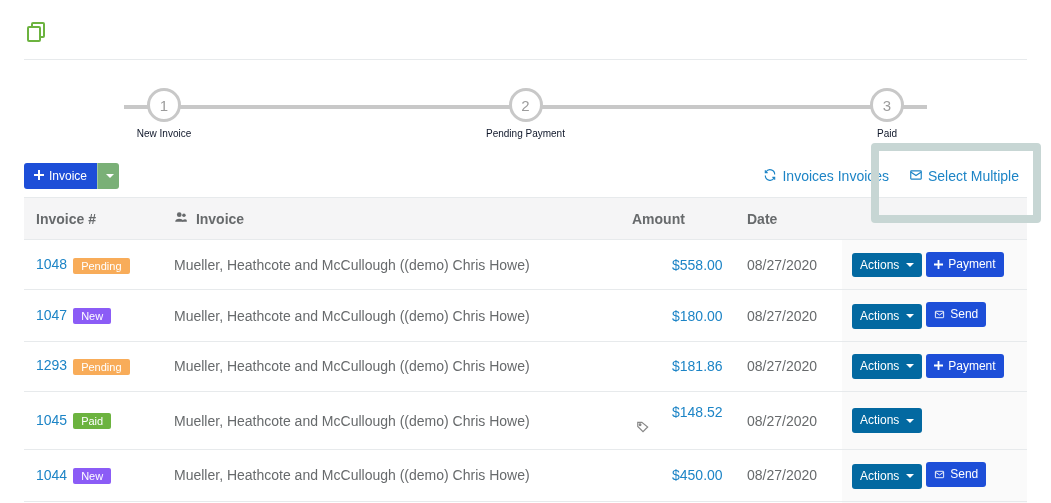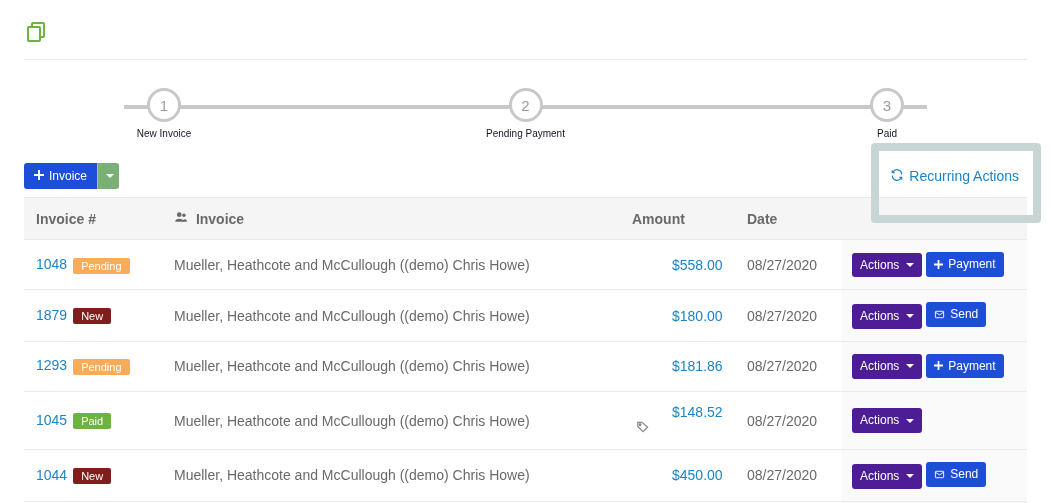--- a/index.html
+++ b/index.html
@@ -73,21 +73,21 @@
     gap: 5px;
     border: none;
     padding: 6px 10px;
     font-size: 12px;
     color: #fff;
     border-radius: 3px;
     cursor: pointer;
     line-height: 1.2;
   }
   .btn-green { background: #1d4ed8; }
-  .btn-blue  { background: #4c1d95; align-items: center; }
+  .btn-blue  { background: #0369a1; align-items: center; }
   .btn-split-group { display: inline-flex; }
   .btn-split-group .btn { border-radius: 3px 0 0 3px; }
   .btn-split-group .caret-btn {
     background:#7ab077;
     border:none;
     border-left:1px solid rgba(255,255,255,0.3);
     border-radius:0 3px 3px 0;
     width:22px;
     display:inline-flex;
     align-items:center;
@@ -139,21 +139,21 @@
   .badge {
     display:inline-block;
     padding:2px 8px;
     border-radius:2px;
     font-size:11px;
     color:#fff;
     margin-left:6px;
     vertical-align: middle;
   }
   .badge-pending { background:#f8ac59; }
-  .badge-new     { background:#7f1d1d; }
+  .badge-new     { background:#8b5cf6; }
   .badge-paid    { background:#6cb33f; }
   .cell-actions { background:#fafafa; }
   .cell-actions .btn { font-size:12px; padding:5px 8px; }
   .caret-down {
     display:inline-block;
     width:0;height:0;
     border-left:4px solid transparent;
     border-right:4px solid transparent;
     border-top:4px solid #fff;
     margin-left:2px;
@@ -204,21 +204,30 @@
   <div>
     <button class="link-btn">
       <span>
         <svg width="14" height="14" viewBox="0 0 24 24" fill="none" stroke="#1c84c6" stroke-width="2">
           <path d="M20 11A8 8 0 0 0 5 7l-1 1"></path>
             <path d="M4 4v4h4"></path>
           <path d="M4 13a8 8 0 0 0 15 4l1-1"></path>
             <path d="M20 20v-4h-4"></path>
         </svg>
       </span>
-      <span>Recurring Actions</span>
+      <span>Invoices Invoices</span>
+    </button>
+    <button class="link-btn">
+      <span>
+        <svg width="14" height="14" viewBox="0 0 24 24" fill="none" stroke="#1c84c6" stroke-width="2">
+          <rect x="3" y="5" width="18" height="14" rx="1"></rect>
+            <path d="M3 7l9 6 9-6"></path>
+        </svg>
+      </span>
+      <span>Select Multiple</span>
     </button>
   </div>
   <div class="highlight-box"></div>
 </div>
 
 <table>
   <thead>
     <tr>
       <th class="col-number">Invoice #</th>
       <th>
@@ -241,21 +250,21 @@
       <tr>
         <td><span class="num-link">1048</span><span class="badge badge-pending">Pending</span></td>
         <td>Mueller, Heathcote and McCullough ((demo) Chris Howe)</td>
         <td><span class="amount">$558.00</span></td>
         <td>08/27/2020</td>
         <td class="cell-actions"><button class="btn btn-blue">Actions <span class="caret-down"></span></button> <button class="btn btn-green"><svg width="9" height="9" viewBox="0 0 10 10">
               <path d="M5 0v10M0 5h10" stroke="#fff" stroke-width="2"></path>
             </svg> Payment</button></td>
       </tr>
       <tr>
-        <td><span class="num-link">1879</span><span class="badge badge-new">New</span></td>
+        <td><span class="num-link">1047</span><span class="badge badge-new">New</span></td>
         <td>Mueller, Heathcote and McCullough ((demo) Chris Howe)</td>
         <td><span class="amount">$180.00</span></td>
         <td>08/27/2020</td>
         <td class="cell-actions"><button class="btn btn-blue">Actions <span class="caret-down"></span></button> <button class="btn btn-green"><svg width="11" height="11" viewBox="0 0 24 24" fill="none" stroke="#fff" stroke-width="2">
               <rect x="3" y="5" width="18" height="14" rx="1"></rect>
               <path d="M3 7l9 6 9-6"></path>
             </svg> Send</button></td>
       </tr>
       <tr>
         <td><span class="num-link">1293</span><span class="badge badge-pending">Pending</span></td>

